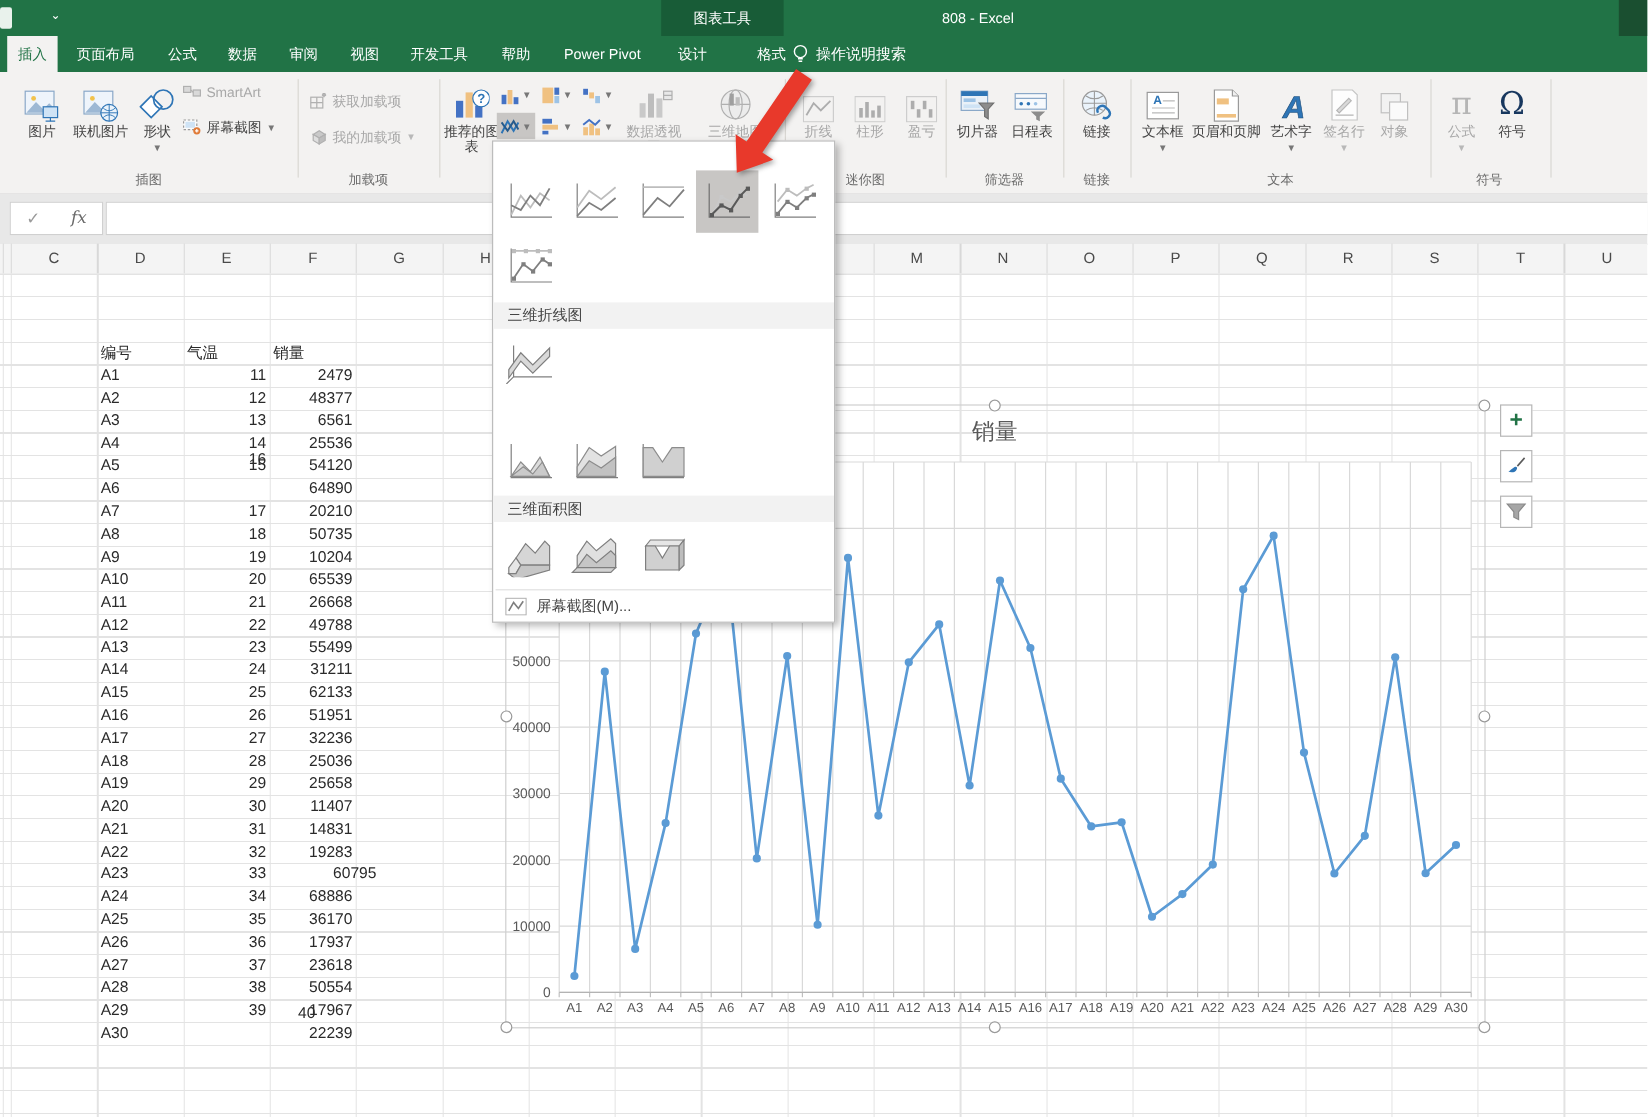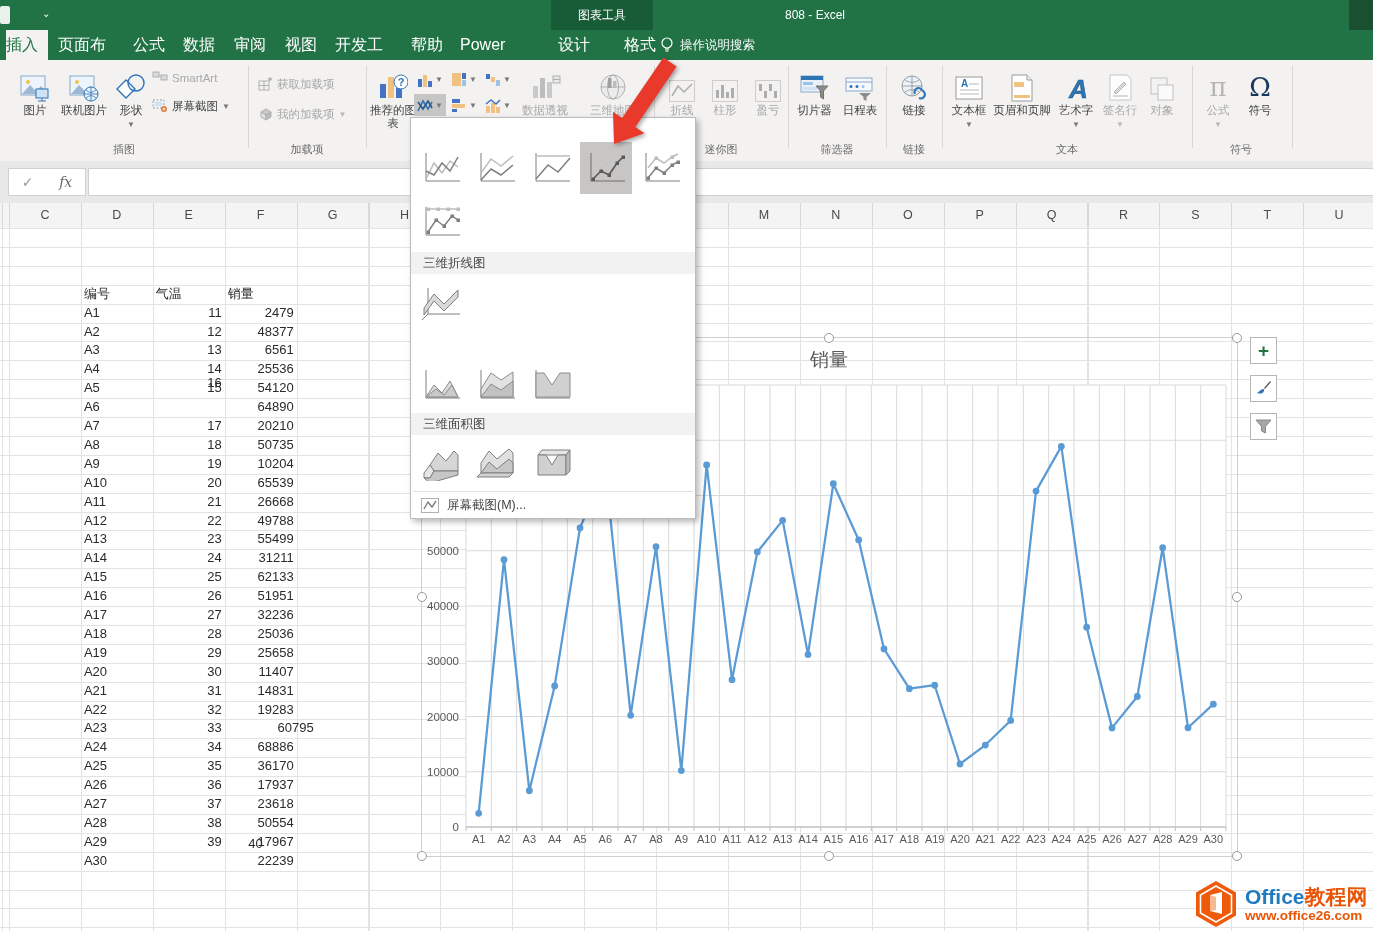--- a/index.html
+++ b/index.html
@@ -8,21 +8,21 @@
   .abs{position:absolute;}
   
   .titlebar{left:0;top:0;width:1373px;height:30px;background:#217346;}
   .titlebar .apptitle{left:735px;top:0;width:160px;text-align:center;line-height:30px;color:#fff;font-size:12px;}
   .ctxblock{left:551px;top:0;width:102px;height:30px;background:#185c37;color:#fff;font-size:12px;text-align:center;line-height:30px;}
   .qat-caret{left:42px;top:8px;color:#fff;font-size:10px;}
   .appicon-sliver{left:0;top:6px;width:10px;height:18px;background:#e9f2ec;border-radius:2px;}
   .avatar{right:0;top:0;width:24px;height:30px;background:#1a4f30;}
   
   .tabrow{left:0;top:30px;width:1373px;height:30px;background:#217346;}
-  .tab{position:absolute;top:0;height:30px;line-height:30px;color:#fff;font-size:16px;cursor:default;}
+  .tab{position:absolute;top:0;height:30px;line-height:30px;text-align:center;color:#fff;font-size:12px;cursor:default;}
   .tab.active{background:#f3f2f1;color:#217346;}
   .tellme{position:absolute;top:0;height:30px;line-height:30px;color:#fff;font-size:12.5px;display:flex;align-items:center;gap:6px;}
   
   .ribbon{left:0;top:60px;width:1373px;height:101px;background:#f3f2f1;border-bottom:1px solid #d2d0ce;}
   .vsep{position:absolute;top:6px;height:82px;width:1px;background:#d9d7d3;}
   .glabel{position:absolute;top:82px;font-size:11px;color:#6b6b6b;text-align:center;}
   .rlarge{position:absolute;top:6px;text-align:center;font-size:11.5px;color:#444;}
   .rlarge .ric{height:36px;display:flex;align-items:flex-end;justify-content:center;}
   .rlarge .rlab{line-height:13px;margin-top:2px;}
   .rsmall{position:absolute;height:20px;font-size:11.5px;color:#444;display:flex;align-items:center;gap:4px;white-space:nowrap;}
@@ -854,26 +854,14 @@
           <polyline points="3,11 7,4 11,9 15,3" fill="none" stroke="#7f7f7f" stroke-width="1.4"></polyline>
         </svg>
       <span>屏幕截图(M)...</span>
     </div>
   </div>
 
   <svg class="abs arrow" width="120" height="115" viewBox="0 0 120 115" style="filter:drop-shadow(2px 2px 2px rgba(0,0,0,0.35));">
     <polygon points="88.4,9.5 101.6,18.5 60.3,79 69.4,85.2 39,96 38,63.8 47.1,70 " fill="#e8392b"></polygon>
   </svg>
 
-  <div class="abs watermark">
-    <svg width="46" height="48" viewBox="0 0 46 48">
-      <polygon points="23,1 43,12.5 43,35.5 23,47 3,35.5 3,12.5" fill="#ee5a0a"></polygon>
-      <polygon points="23,6 38.5,15 38.5,33 23,42 7.5,33 7.5,15" fill="none" stroke="#fff" stroke-width="1.6"></polygon>
-      <path d="M17 15 L29 12 V34 L17 31 Z" fill="#fff"></path>
-        <path d="M17 15 L23 17 V30 L17 31 Z" fill="#f7b98f"></path>
-    </svg>
-    <div>
-      <div class="wm-text1"><span class="wm-blue">Office</span><span class="wm-orange">教程网</span></div>
-      <div class="wm-url">www.office26.com</div>
-    </div>
-  </div>
 
 </div>
 
 </body></html>

